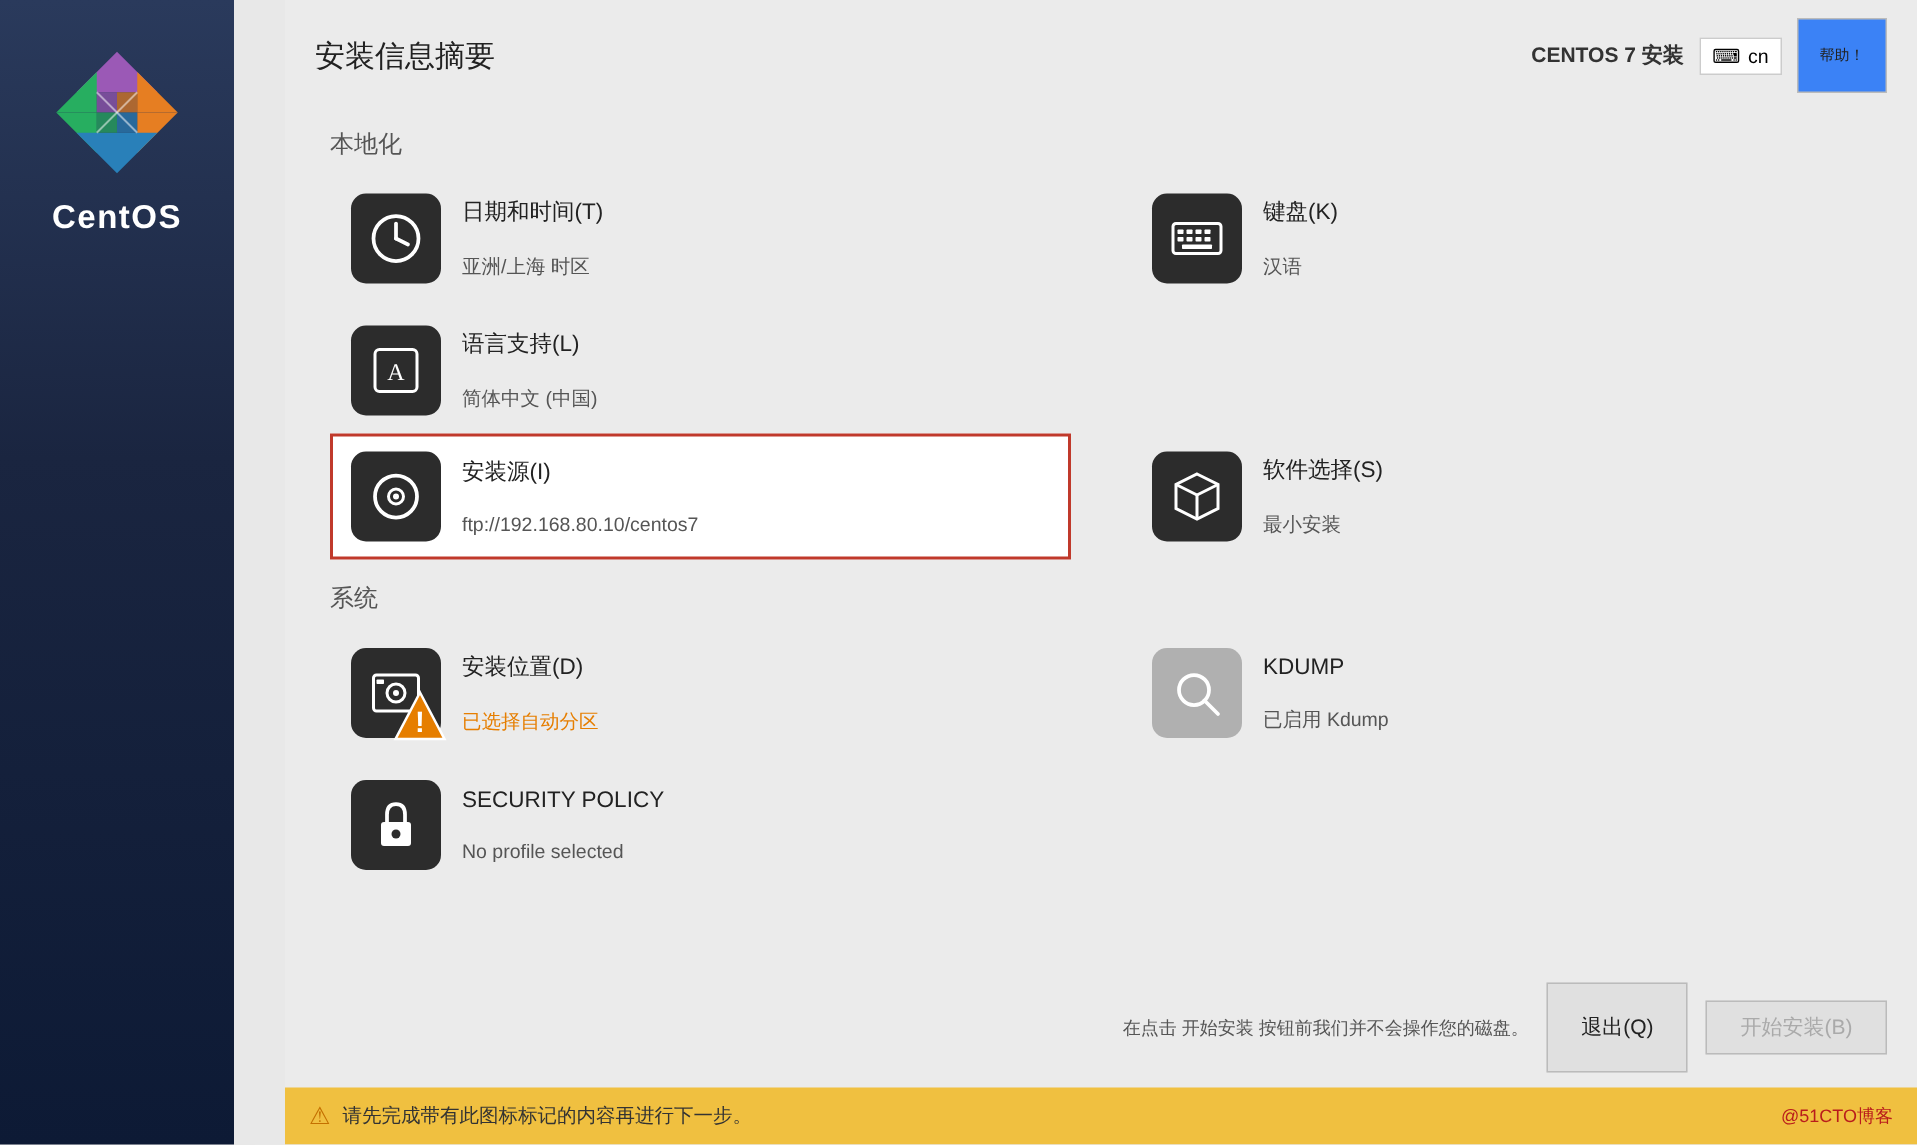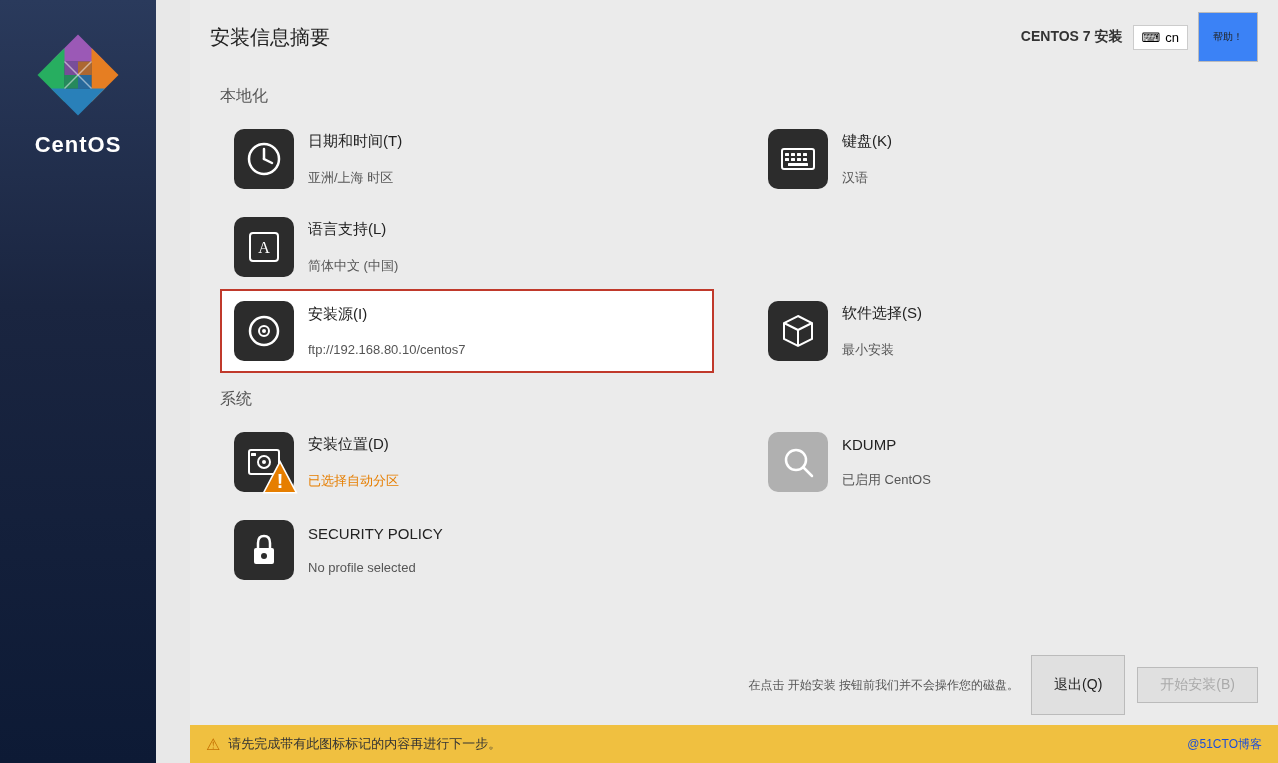--- a/index.html
+++ b/index.html
@@ -236,21 +236,21 @@
     }
 
     .footer-bar .warn-tri {
       color: #c47000;
       font-size: 16px;
     }
 
     .footer-right {
       margin-left: auto;
       font-size: 12px;
-      color: #1d4ed8;
+      color: #b91c1c;
     }
 
     
     .centos-logo {
       display: block;
     }
   </style>
 </head>
 <body>
 
@@ -410,21 +410,21 @@
 
       <div class="item-card">
         <div class="icon-box dim">
           <svg viewBox="0 0 36 36">
             <circle cx="16" cy="16" r="10" fill="none" stroke="white" stroke-width="2.5"></circle>
             <line x1="23" y1="23" x2="32" y2="32" stroke="white" stroke-width="2.5" stroke-linecap="round"></line>
           </svg>
         </div>
         <div class="item-text">
           <span class="item-title">KDUMP</span>
-          <span class="item-subtitle">已启用 CentOS</span>
+          <span class="item-subtitle">已启用 Kdump</span>
         </div>
       </div>
 
 
       <div class="item-card">
         <div class="icon-box">
           <svg viewBox="0 0 36 36">
             <rect x="8" y="16" width="20" height="16" rx="2" fill="white"></rect>
             <path d="M12 16 L12 11 Q12 4 18 4 Q24 4 24 11 L24 16" fill="none" stroke="white" stroke-width="2.5" stroke-linecap="round"></path>
             <circle cx="18" cy="24" r="3" fill="#2c2c2c"></circle>

